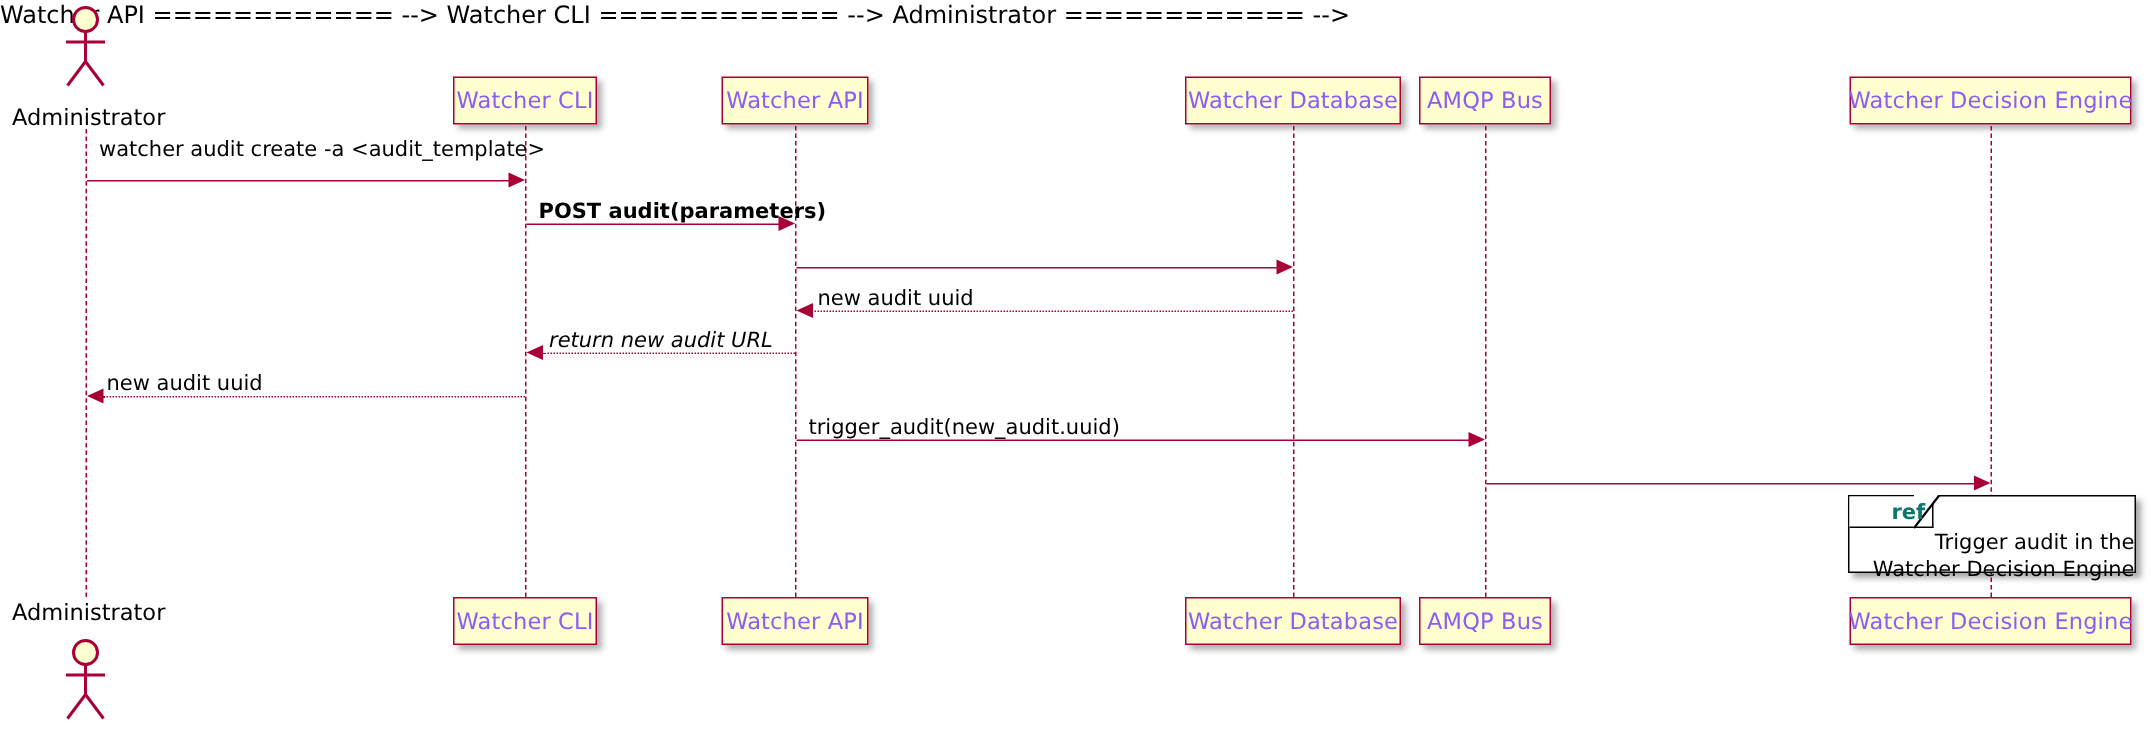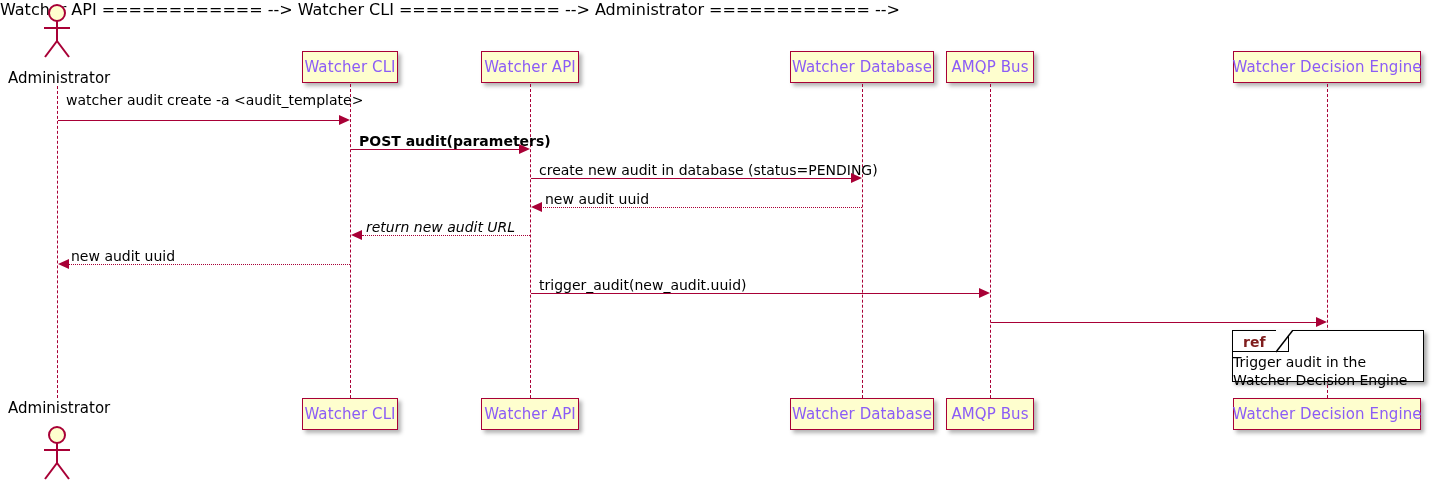--- a/index.html
+++ b/index.html
@@ -110,33 +110,33 @@
   .ref-tab-diag {
     position: absolute;
     left: 43px;
     top: -1px;
     width: 18px;
     height: 24px;
     overflow: hidden;
   }
   .ref-tab-label {
     position: absolute;
-    left: 10px;
+    left: 28px;
     top: 4px;
     font-size: 14px;
     font-weight: bold;
-    color: #7f1d1d;
+    color: #0f766e;
     line-height: 1;
   }
   .ref-body {
     position: absolute;
     left: 0;
     top: 23px;
     width: 100%;
-    text-align: left;
+    text-align: right;
     font-size: 14px;
     color: #000000;
     line-height: 1.25;
   }
 </style>
 </head>
 <body>
 
 <div id="diagram">
 
@@ -173,21 +173,20 @@
   <div class="msg-label" style="left:66px; top:93px;text-align:center;">watcher audit create -a &lt;audit_template&gt;</div>
   <div class="msg-line" style="left:58px; top:120px; width:283px;"></div>
   <div class="arrow-head right" style="left:339px; top:115px;"></div>
 
   
   <div class="msg-label" style="left:359px; top:134px;font-weight:bold;">POST audit(parameters)</div>
   <div class="msg-line" style="left:351px; top:149px; width:170px;"></div>
   <div class="arrow-head right" style="left:519px; top:144px;"></div>
 
   
-  <div class="msg-label" style="left:539px; top:163px;">create new audit in database (status=PENDING)</div>
   <div class="msg-line" style="left:531px; top:178px; width:322px;"></div>
   <div class="arrow-head right" style="left:851px; top:173px;"></div>
 
    Watcher API ============ --&gt;
   <div class="msg-label" style="left:545px; top:192px;">new audit uuid</div>
   <div class="msg-line dotted" style="left:541px; top:207px; width:321px;"></div>
   <div class="arrow-head left" style="left:531px; top:202px;"></div>
 
    Watcher CLI ============ --&gt;
   <div class="msg-label" style="left:366px; top:220px;font-style:italic;">return new audit URL</div>

